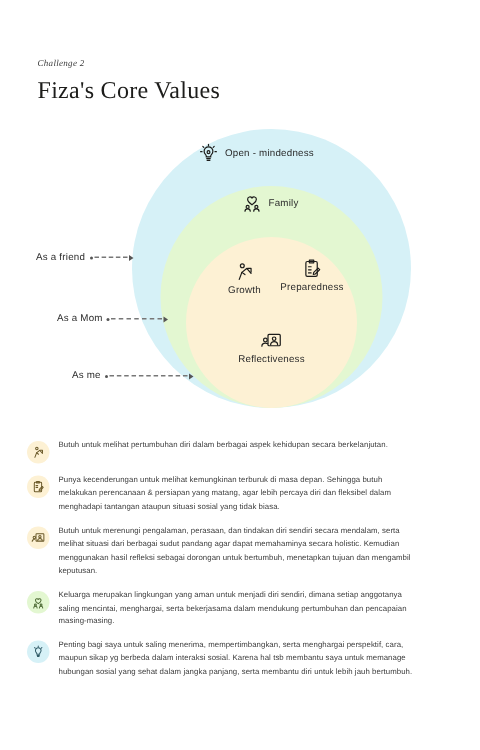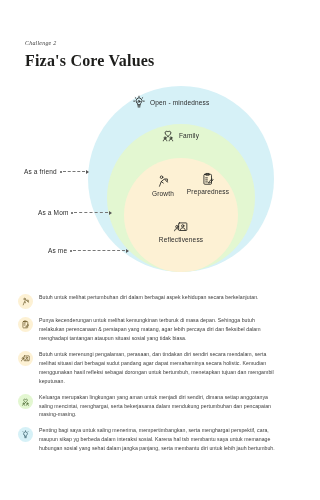--- a/index.html
+++ b/index.html
@@ -16,21 +16,21 @@
   .eyebrow {
     font-family: "Liberation Serif", serif;
     font-style: italic;
     font-size: 6px;
     letter-spacing: .2px;
     color: #3a3a3a;
   }
   .title {
     font-family: "Liberation Serif", serif;
     font-size: 16px;
-    font-weight: 700;
+    font-weight: 400;
     letter-spacing: .2px;
     color: #1d1d1b;
     margin-top: 6px;
   }
 
   
   .venn { position: absolute; left: 0; top: 80px; width: 291px; height: 200px; }
   .circle { position: absolute; border-radius: 50%; }
   .c-open  { width: 186px; height: 186px; left: 88px;  top: 6px;  background: #d6f1f7; }
   .c-fam   { width: 148px; height: 148px; left: 107px; top: 44px; background: #e3f7d1; }

